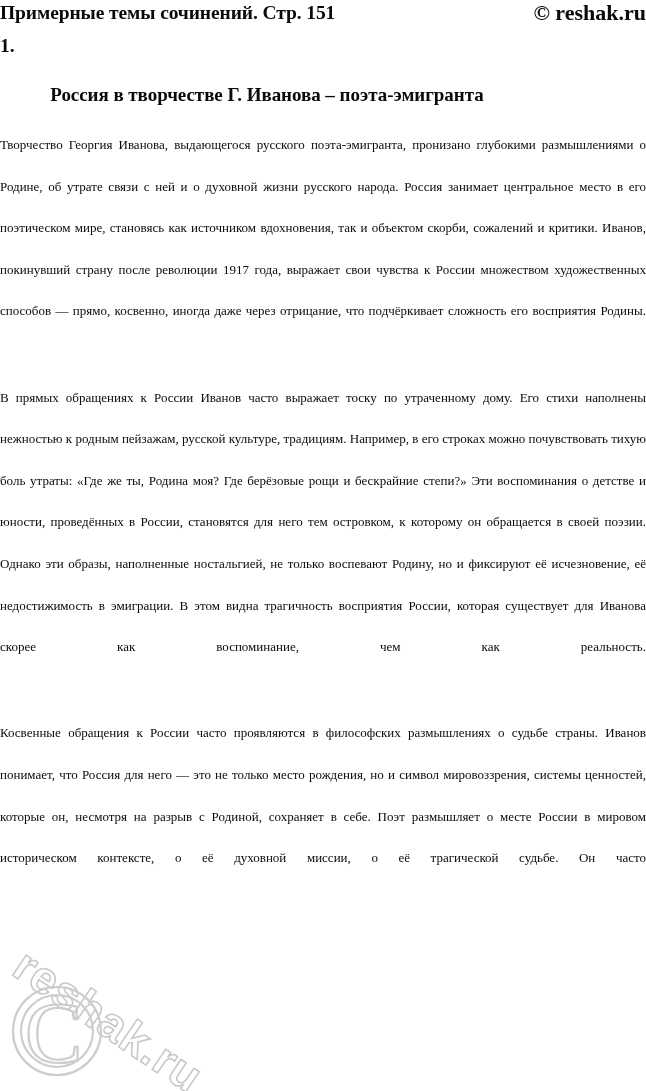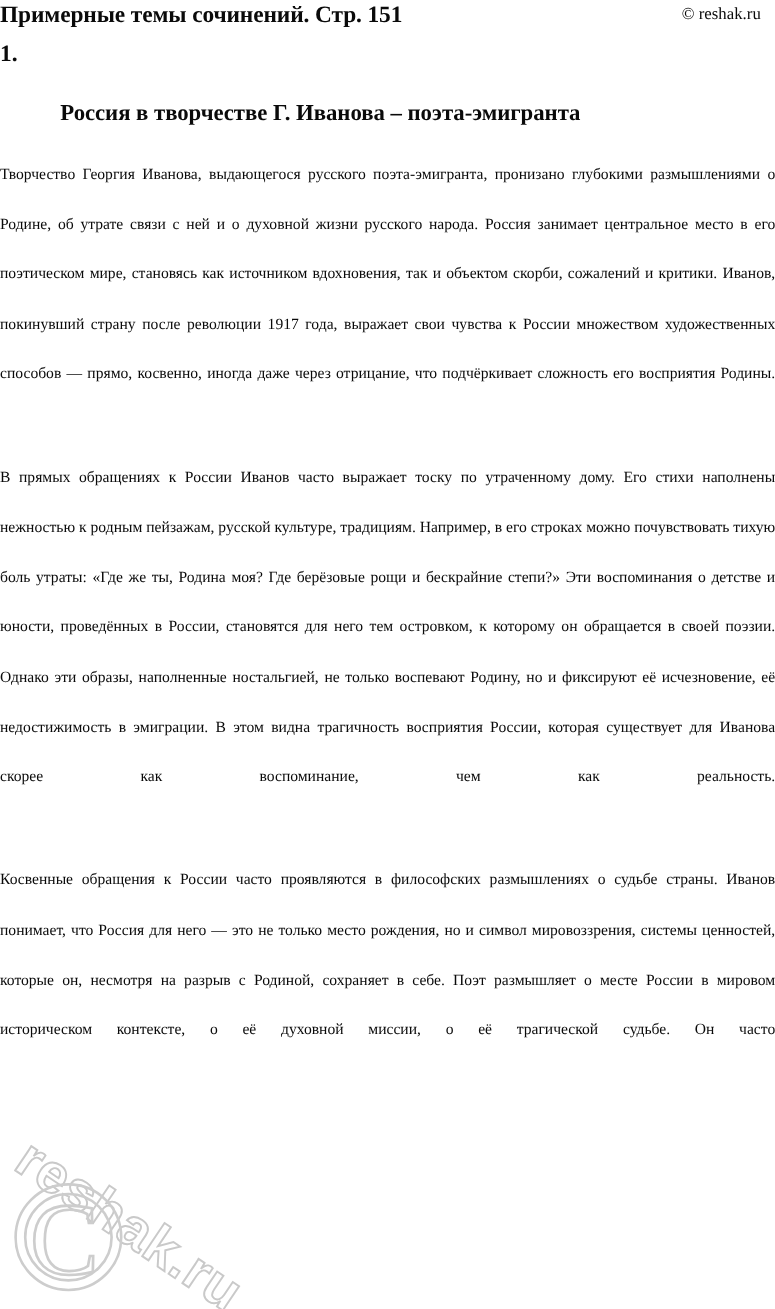--- a/index.html
+++ b/index.html
@@ -30,25 +30,25 @@
     justify-content: space-between;
   }
   .header-title {
     font-size: 19.5px;
     font-weight: bold;
     line-height: 26px;
     letter-spacing: -0.1px;
     white-space: nowrap;
   }
   .header-credit {
-    font-size: 14px;
-    font-weight: normal;
+    font-size: 22px;
+    font-weight: bold;
     line-height: 26px;
     white-space: nowrap;
-    padding-right: 12px;
+    padding-right: 0;
   }
 
   
   .item-number {
     position: absolute;
     top: 33px;
     left: 0px;
     font-size: 19.5px;
     font-weight: bold;
     line-height: 26px;

